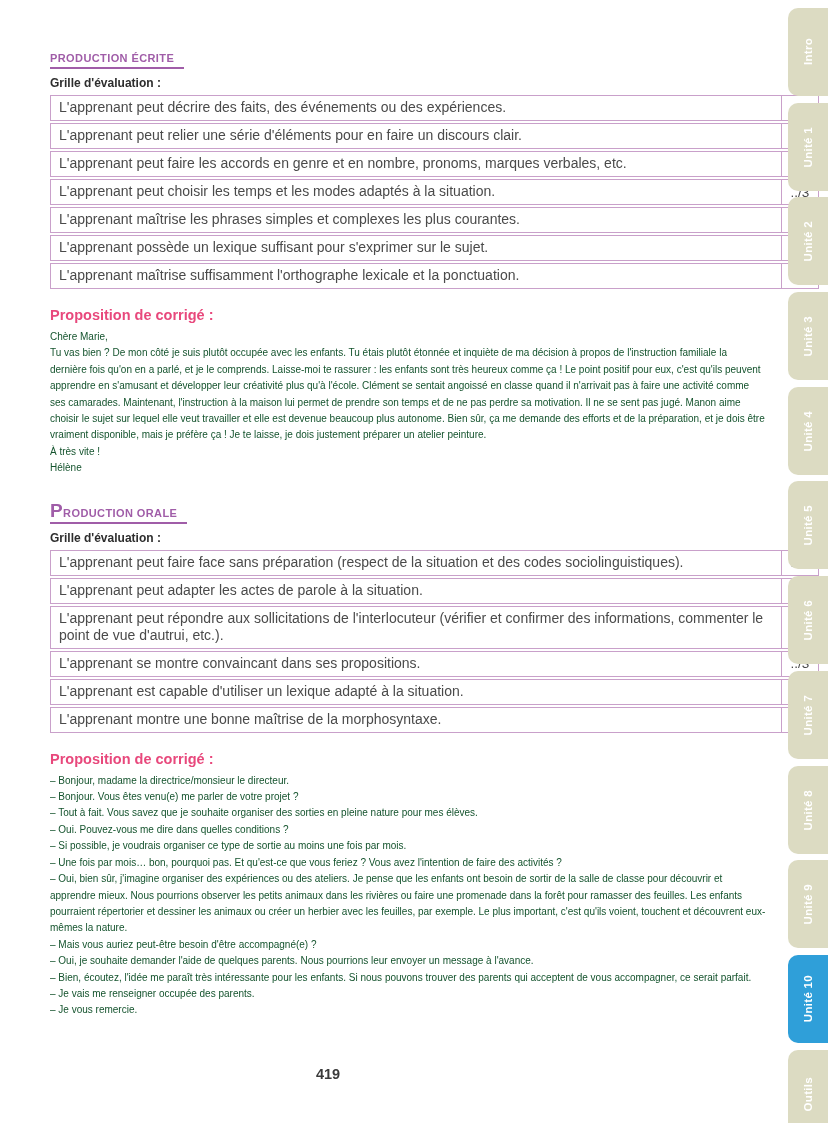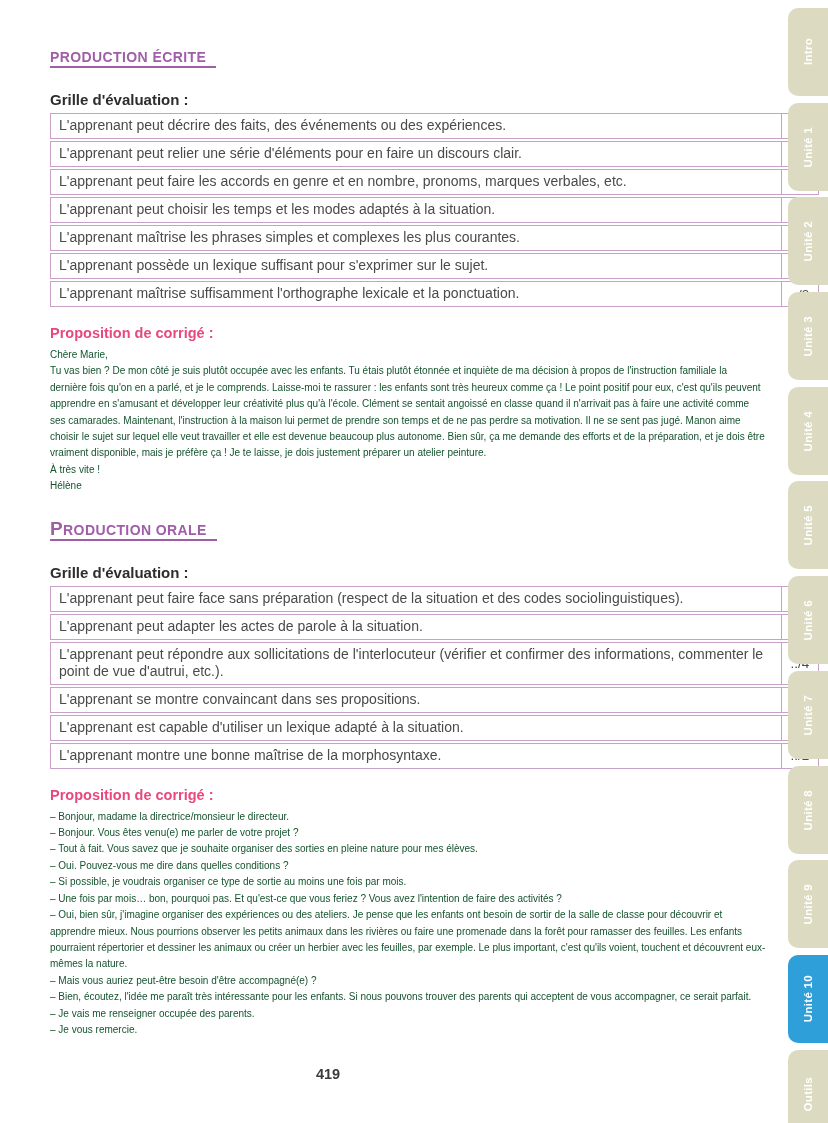--- a/index.html
+++ b/index.html
@@ -12,32 +12,32 @@
     overflow: hidden;
   }
   .content {
     position: absolute;
     left: 50px; top: 48px;
     width: 716px;
   }
   .section-heading {
     display: inline-block;
     color: #a05da8;
-    font-size: 14px;
+    font-size: 11px;
     font-weight: bold;
     letter-spacing: 0.4px;
     border-bottom: 2px solid #a express05da8;
     border-bottom: 2px solid #a05da8;
     padding: 0 10px 1px 0;
-    margin-bottom: 23px;
+    margin-bottom: 7px;
     line-height: 15px;
   }
   .section-heading.oral::first-letter { font-size: 19px; }
   .grid-label {
-    font-size: 15px;
+    font-size: 12px;
     font-weight: bold;
     color: #2d2d2d;
     margin-bottom: 5px;
   }
   .eval-table { width: 769px; margin-bottom: 18px; }
   .grid-row {
     display: flex;
     border: 1px solid #c9a0ca;
     margin-bottom: 2px;
     background: #ffffff;
@@ -187,20 +187,21 @@
     <div class="corrige-label">Proposition de corrigé :</div>
     <div class="body-text">
       <p>– Bonjour, madame la directrice/monsieur le directeur.</p>
       <p>– Bonjour. Vous êtes venu(e) me parler de votre projet ?</p>
       <p>– Tout à fait. Vous savez que je souhaite organiser des sorties en pleine nature pour mes élèves.</p>
       <p>– Oui. Pouvez-vous me dire dans quelles conditions ?</p>
       <p>– Si possible, je voudrais organiser ce type de sortie au moins une fois par mois.</p>
       <p>– Une fois par mois… bon, pourquoi pas. Et qu'est-ce que vous feriez ? Vous avez l'intention de faire des activités ?</p>
       <p>– Oui, bien sûr, j'imagine organiser des expériences ou des ateliers. Je pense que les enfants ont besoin de sortir de la salle de classe pour découvrir et apprendre mieux. Nous pourrions observer les petits animaux dans les rivières ou faire une promenade dans la forêt pour ramasser des feuilles. Les enfants pourraient répertorier et dessiner les animaux ou créer un herbier avec les feuilles, par exemple. Le plus important, c'est qu'ils voient, touchent et découvrent eux-mêmes la nature.</p>
       <p>– Mais vous auriez peut-être besoin d'être accompagné(e) ?</p>
+      <p>– Oui, je souhaite demander l'aide de quelques parents. Nous pourrions leur envoyer un message à l'avance.</p>
       <p>– Bien, écoutez, l'idée me paraît très intéressante pour les enfants. Si nous pouvons trouver des parents qui acceptent de vous accompagner, ce serait parfait.</p>
       <p>– Je vais me renseigner occupée des parents.</p>
       <p>– Je vous remercie.</p>
     </div>
   </div>
 
 </div>
 
 <div>
   <div class="tab" style="top:8px">

